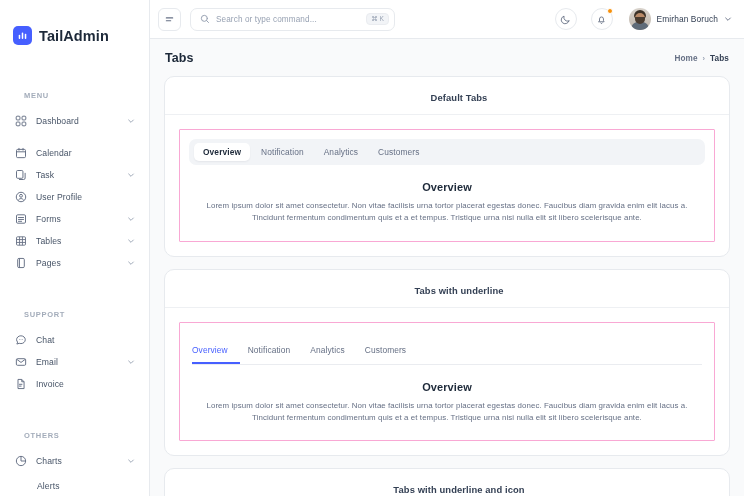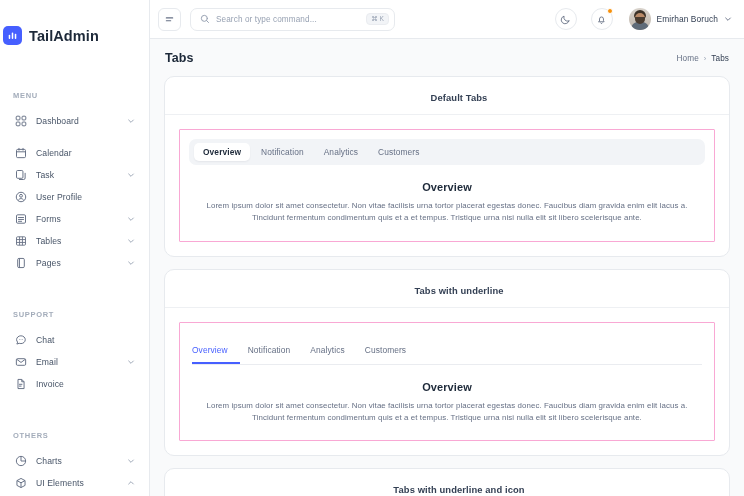--- a/index.html
+++ b/index.html
@@ -15,35 +15,35 @@
   
   .sidebar {
     width: 150px; height: 496px; flex: 0 0 150px;
     background: #ffffff;
     border-right: 1px solid #e7eaee;
     overflow: hidden;
     position: relative;
   }
   .brand {
     height: 39px; display: flex; align-items: center;
-    gap: 7px; padding: 0 0 0 3px; margin-top: 16px;
+    gap: 7px; padding: 0 0 0 13px; margin-top: 16px;
   }
   .brand-mark {
     width: 19px; height: 19px; border-radius: 5px;
     background: #465fff;
     display: flex; align-items: center; justify-content: center;
   }
   .brand-mark svg { display: block; }
   .brand-name {
     font-size: 14.5px; font-weight: 700; color: #1d2939;
     letter-spacing: .1px;
   }
   .nav-section-label {
     font-size: 7.5px; font-weight: 600; color: #a3acba;
-    letter-spacing: .7px; padding: 0 0 0 13px; margin-top: 36px;
+    letter-spacing: .7px; padding: 0 0 0 24px; margin-top: 36px;
   }
   .sec-menu { margin-top: 16px; }
   .sec-support { margin-top: 15px; }
   .sec-others { margin-top: 15px; }
 
   .nav-item {
     display: flex; align-items: center;
     height: 22px; margin: 0 9px;
     padding: 0 5px 0 4px;
     border-radius: 5px;
@@ -149,21 +149,21 @@
     flex: 1; overflow: hidden;
     padding: 12px 14px 0 14px;
     background: #f9fafb;
     text-align: center;
   }
   .page-head {
     display: flex; align-items: center; justify-content: space-between;
     margin-bottom: 11px; padding: 0 1px;
   }
   .page-title { font-size: 12.5px; font-weight: 700; color: #1d2939; letter-spacing: .1px; }
-  .crumbs { display: flex; align-items: center; gap: 5px; }
+  .crumbs { display: flex; align-items: center; gap: 5px; font-weight: bold; }
   .crumb { font-size: 8.2px; color: #667085; letter-spacing: .1px; }
   .crumb.current { color: #344054; }
   .crumb-sep { font-size: 7.5px; color: #98a2b3; }
 
   .card {
     background: #fff; border: 1px solid #e7eaee;
     border-radius: 10px; margin-bottom: 12px;
     overflow: hidden;
   }
   .card-head {
@@ -392,34 +392,20 @@
           </svg>
         </span>
         <span class="nav-label">Charts</span>
         <span class="nav-chevron">
           <svg width="8" height="8" viewBox="0 0 12 12" fill="none" stroke="currentColor" stroke-width="1.4" stroke-linecap="round" stroke-linejoin="round">
               <path d="M2.5 4.5 L6 8 L9.5 4.5"></path>
             </svg>
         </span>
       </div>
 
-      <div class="nav-item">
-        <span class="nav-icon">
-          <svg width="12" height="12" viewBox="0 0 16 16" fill="none" stroke="currentColor" stroke-width="1.3">
-            <path d="M8 1.9 13.4 4.8v6.4L8 14.1 2.6 11.2V4.8z"></path>
-            <path d="m2.6 4.8 5.4 2.9 5.4-2.9M8 7.7v6.4"></path>
-          </svg>
-        </span>
-        <span class="nav-label">UI Elements</span>
-        <span class="nav-chevron">
-          <svg width="8" height="8" viewBox="0 0 12 12" fill="none" stroke="currentColor" stroke-width="1.4" stroke-linecap="round" stroke-linejoin="round">
-              <path d="M2.5 7.5 L6 4 L9.5 7.5"></path>
-            </svg>
-        </span>
-      </div>
 
       <div class="subnav">
         <div class="sub-item">
           <span class="sub-label">Alerts</span>
         </div>
         <div class="sub-item">
           <span class="sub-label">Avatars</span>
         </div>
         <div class="sub-item">
           <span class="sub-label">Badge</span>

